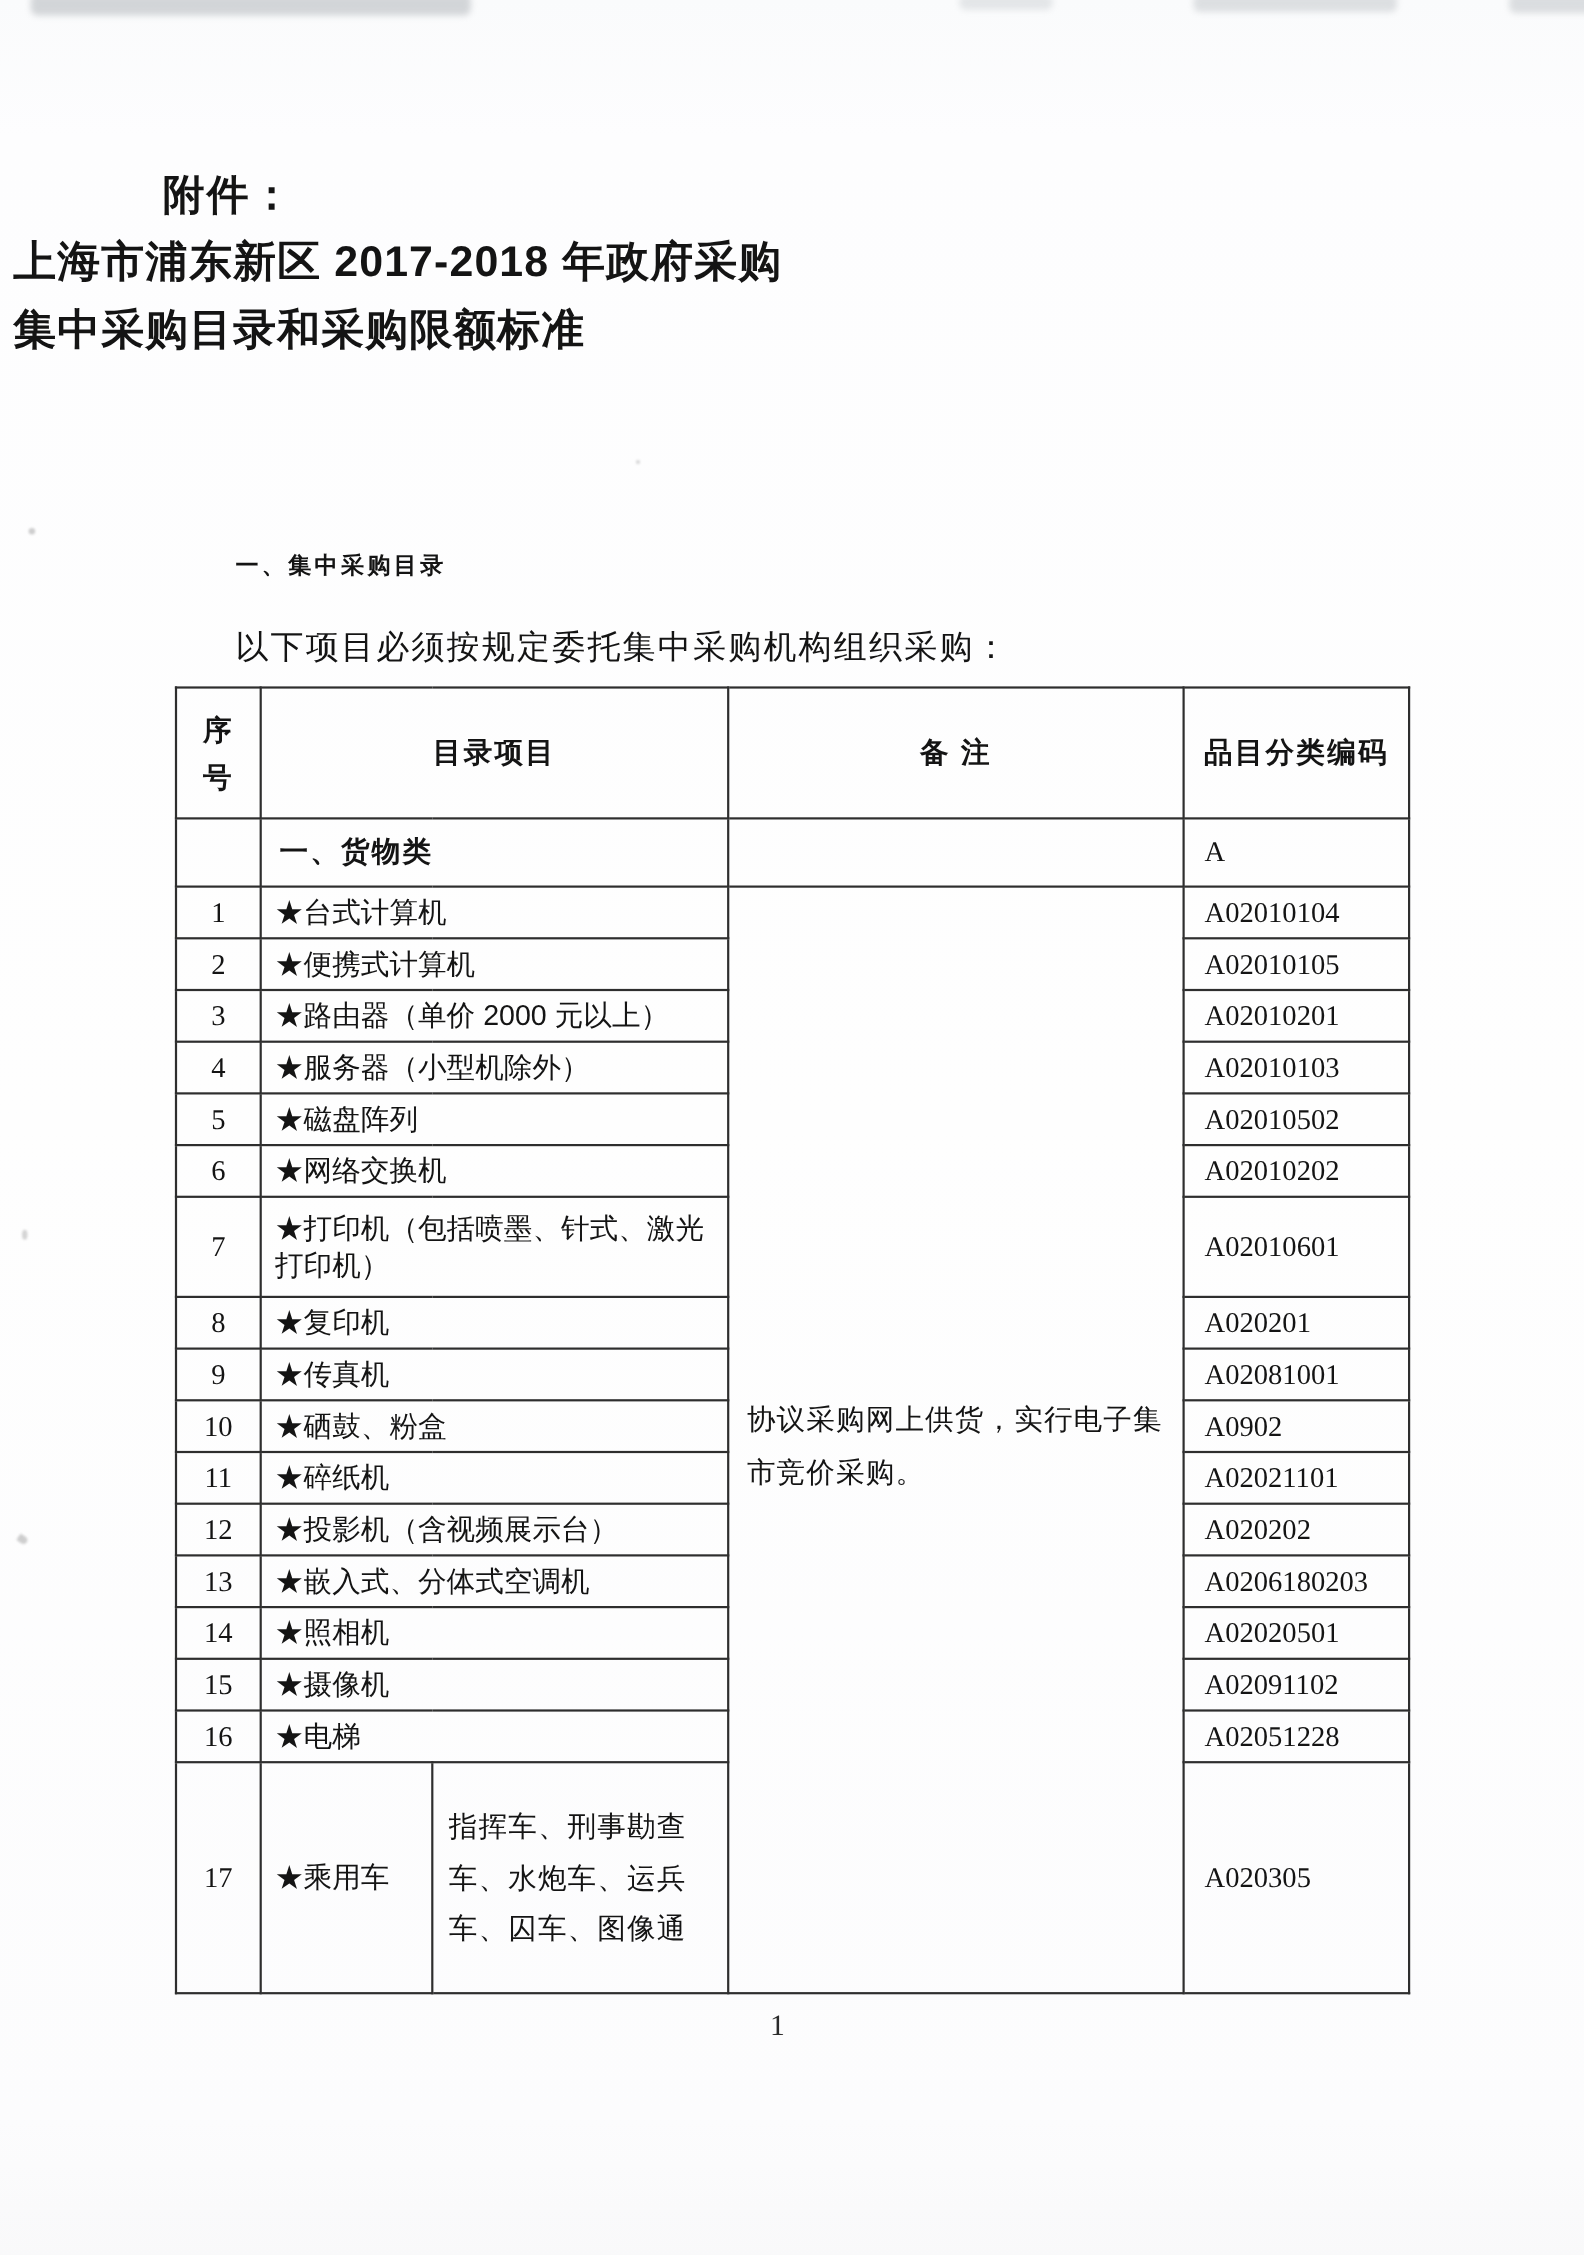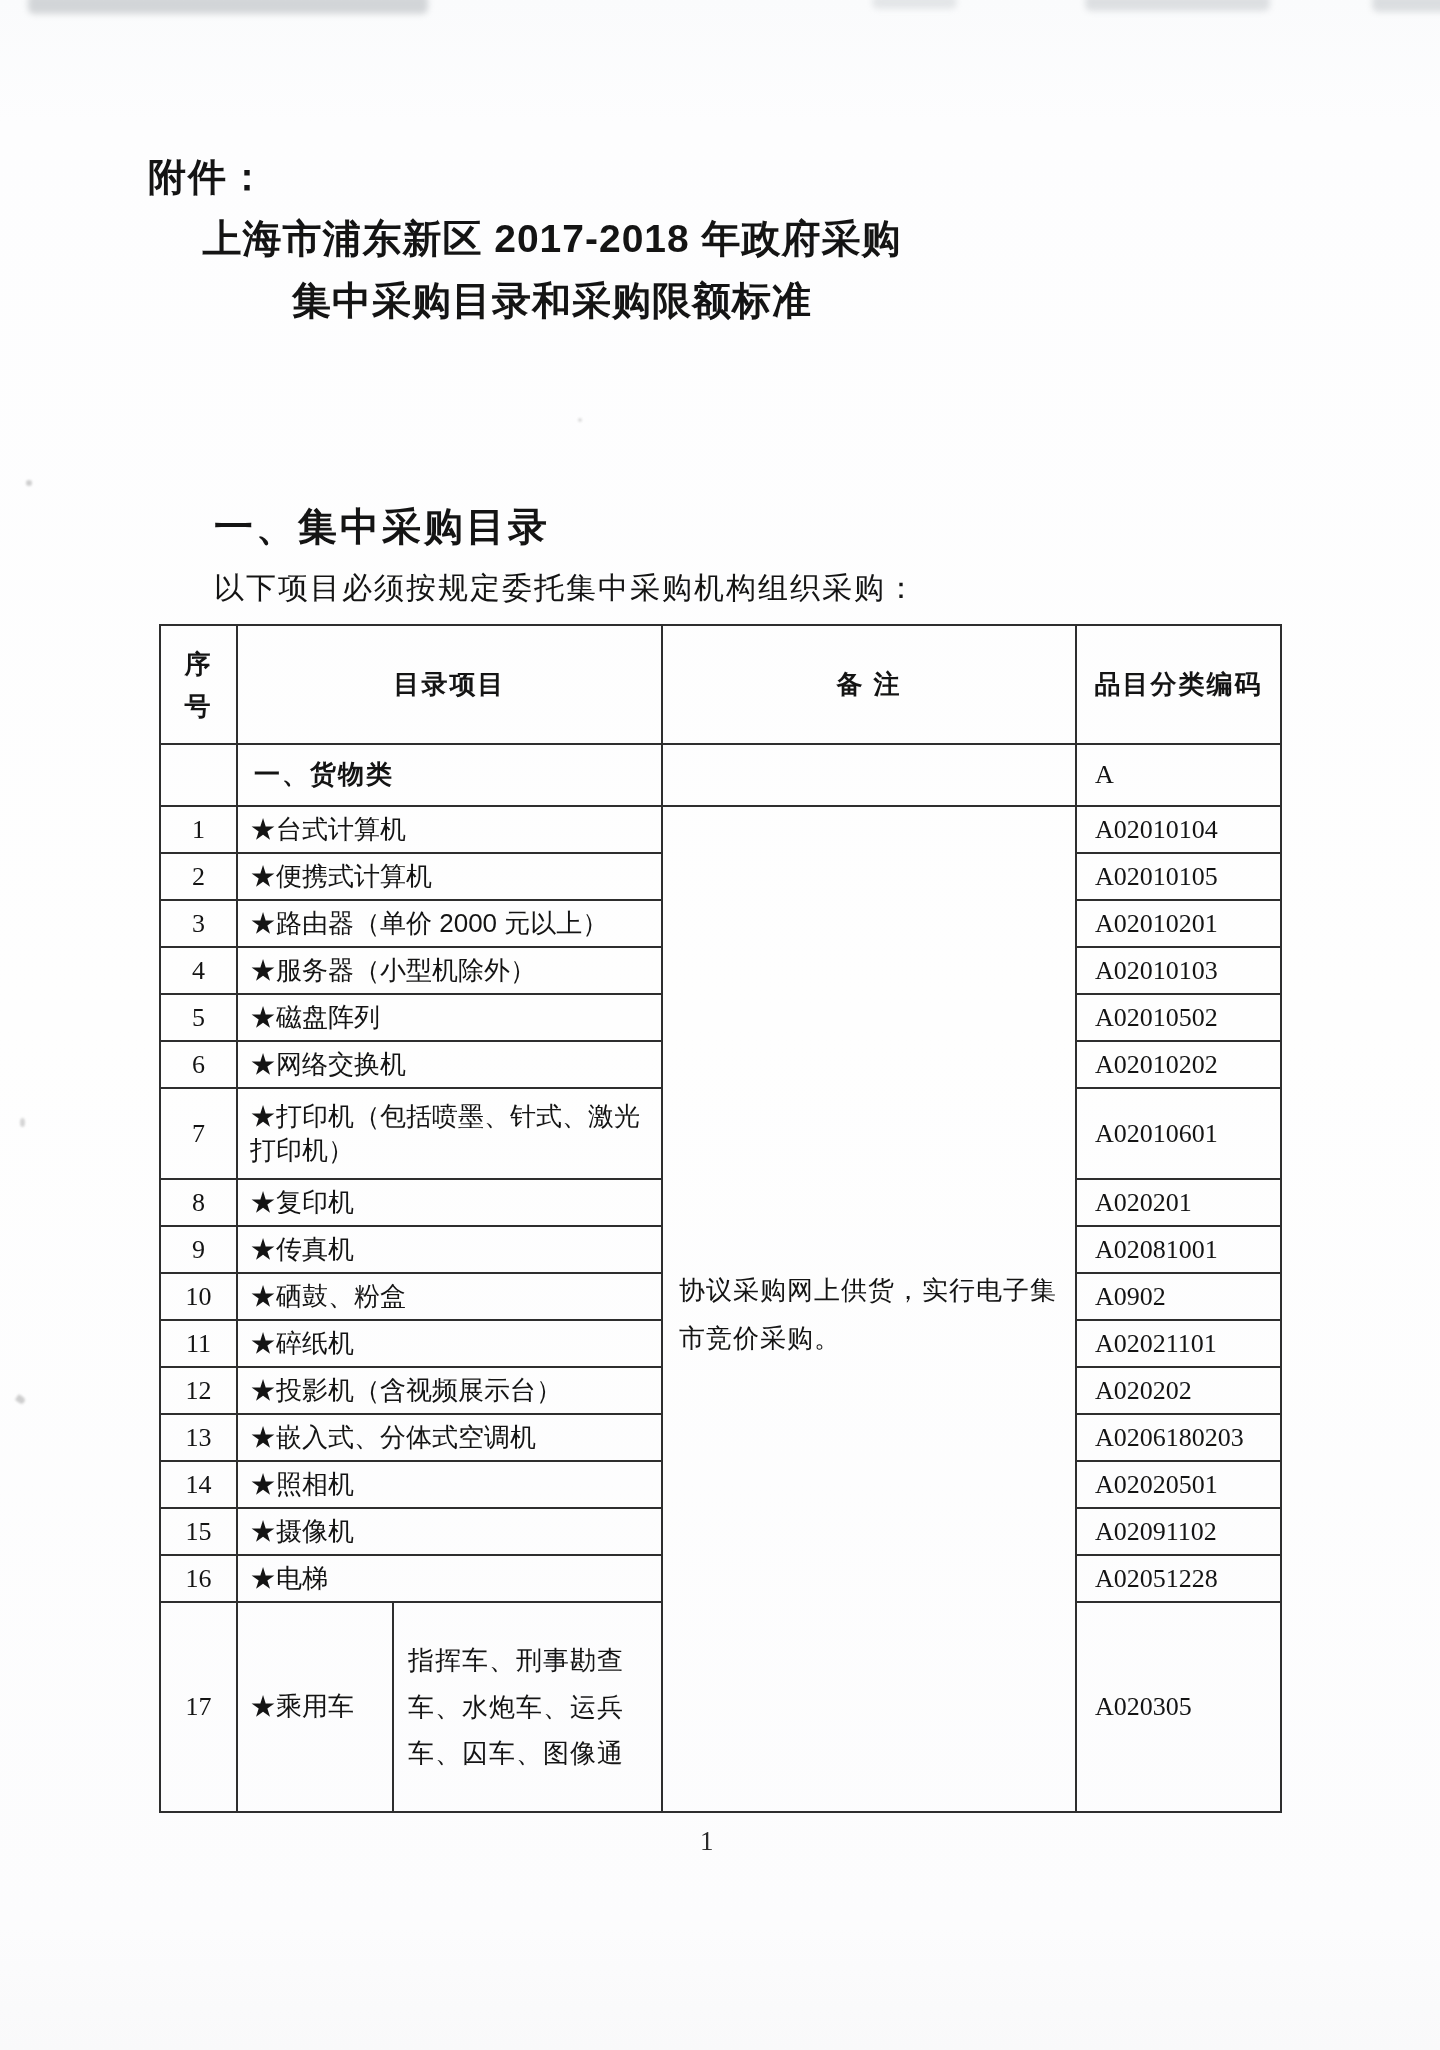--- a/index.html
+++ b/index.html
@@ -22,25 +22,25 @@
   .speck { position: absolute; background:#777; border-radius: 50%; filter: blur(1px); }
   .speck.s1 { left: 26px; top: 480px;  width: 6px; height: 6px;  opacity:.35; }
   .speck.s2 { left: 20px; top: 1118px; width: 5px; height: 9px;  opacity:.30; }
   .speck.s3 { left: 16px; top: 1396px; width: 9px; height: 7px;  opacity:.35; border-radius: 2px 6px 6px 2px; transform: rotate(35deg); }
   .speck.s4 { left: 578px; top: 418px; width: 4px; height: 4px;  opacity:.25; }
 
   .attach {
     position: absolute; left: 148px; top: 152px;
     font-size: 38px; font-weight: bold; letter-spacing: 2px;
   }
-  .title-block { position: absolute; left: 0; top: 208px; width: 1104px; text-align: center; }
+  .title-block { position: absolute; left: 12px; top: 208px; width: 1104px; }
   .title-line { font-size: 39px; font-weight: bold; line-height: 62px; letter-spacing: 1px; }
   .section-heading {
     position: absolute; left: 214px; top: 500px;
-    font-size: 39px; font-weight: bold; letter-spacing: 3px;
+    font-size: 21px; font-weight: bold; letter-spacing: 3px;
   }
   .intro {
     position: absolute; left: 214px; top: 568px;
     font-size: 30px; letter-spacing: 2px;
   }
 
   table.catalog {
     position: absolute; left: 159px; top: 624px;
     width: 1121px; border-collapse: collapse; table-layout: fixed;
   }

